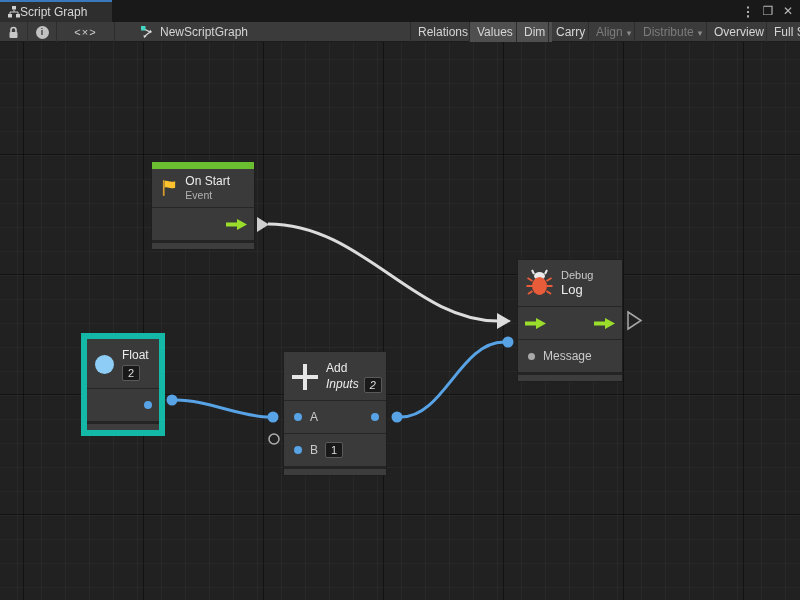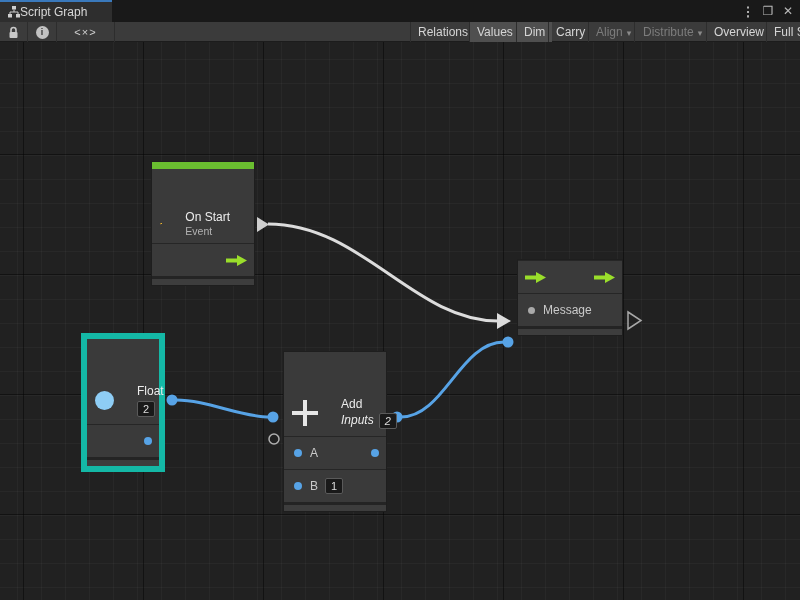--- a/index.html
+++ b/index.html
@@ -43,21 +43,21 @@
       linear-gradient(90deg, rgba(255,255,255,0.03) 1px, transparent 1px);
     background-size:120px 120px, 120px 120px, 24px 24px, 24px 24px;
     background-position:23px 112px, 23px 112px, 17px 17px, 17px 17px; }
 
   svg.wires { position:absolute; left:0; top:0; width:800px; height:600px; z-index:1; pointer-events:none; }
 
   
   .node { position:absolute; z-index:2; background:#3a3a3a; border:1px solid #1e1e1e; }
   .node.selected { border:6px solid #14b8a6; }
   .greenbar { height:7px; }
-  .nhead { display:flex; align-items:center; gap:23px; padding:5px 24px 5px 8px;margin-top:36px; }
+  .nhead { display:flex; align-items:center; gap:8px; padding:5px 24px 5px 8px; }
   .ntitles { display:flex; flex-direction:column; justify-content:center; }
   .ntitle { color:#ececec; font-size:12px; line-height:15px; white-space:nowrap; }
   .nsub { color:#b2b2b2; font-size:10.5px; line-height:13px; }
   .ncat { color:#c9c9c9; font-size:11px; line-height:14px; }
   .nbig { color:#ececec; font-size:13px; line-height:16px; }
   .nrow { display:flex; align-items:center; border-top:1px solid #262626; height:25px; padding:16px 7px;text-align:right; }
   .nfoot { height:9px; background:#3d3d3d; border-top:3px solid #242424; }
   .portdot { width:8px; height:8px; border-radius:50%; background:#57a3e6; flex:0 0 auto; }
   .portdot.gray { background:#a9a9a9; width:7px; height:7px; }
   .portlabel { color:#cacaca; font-size:12px; margin-left:8px; }
@@ -98,20 +98,29 @@
         <rect x="1.5" y="6" width="8" height="6" rx="1" fill="#c8c8c8"></rect>
       </svg>
     </div>
     <div class="tbtn" style="left:28px;width:29px;">
       <div class="infocircle">i</div>
     </div>
     <div class="tbtn" style="left:57px;width:58px;">
       <span class="codeglyph">&lt;×&gt;</span>
     </div>
 
+    <div class="graphname">
+      <svg width="14" height="14" viewBox="0 0 14 14">
+        <path d="M4 4 L10 7 L5 11" stroke="#dadada" stroke-width="1.3" fill="none"></path>
+        <rect x="1" y="1" width="4.5" height="4.5" fill="#45d6c3"></rect>
+        <path d="M10 4.5 L12 7 L9.5 8.5 Z" fill="#dadada"></path>
+        <path d="M3.5 10 L6.5 11.5 L4 13 Z" fill="#dadada"></path>
+      </svg>
+      <span>NewScriptGraph</span>
+    </div>
 
 
     <div class="btn" style="left:410px;">
       <span>Relations</span></div>
     <div class="btn active" style="left:469px;">
       <span>Values</span></div>
     <div class="btn active" style="left:516px;">
       <span>Dim</span></div>
     <div class="btn" style="left:548px;">
       <span>Carry</span></div>
@@ -160,20 +169,32 @@
     <div class="nrow" style="height:29px;">
       <span class="spacer"></span>
       <svg width="21" height="13" viewBox="0 0 21 13">
         <path d="M0 4.5 H11 V1 L21 6.5 L11 12 V8.5 H0 Z" fill="#9ade2b"></path>
       </svg>
     </div>
     <div class="nfoot"></div>
   </div>
 
   <div class="node" style="left:517px;top:259px;width:106px;">
+    <div class="nhead" style="padding-top:8px;padding-bottom:8px;">
+      <svg width="27" height="28" viewBox="0 0 27 28">
+        <path d="M8 5 L6 1 M19 5 L21 1" stroke="#e9e9e9" stroke-width="2"></path>
+        <ellipse cx="13.5" cy="7" rx="5.5" ry="4" fill="#e9e9e9"></ellipse>
+        <path d="M6.5 12 L1.5 9 M6.5 17 L0.5 17 M6.5 22 L2 25 M20.5 12 L25.5 9 M20.5 17 L26.5 17 M20.5 22 L25 25" stroke="#e85c3a" stroke-width="2"></path>
+        <ellipse cx="13.5" cy="17" rx="7.5" ry="9" fill="#e85c3a"></ellipse>
+      </svg>
+      <div class="ntitles">
+        <span class="ncat">Debug</span>
+        <span class="nbig">Log</span>
+      </div>
+    </div>
     <div class="nrow">
       <svg width="21" height="13" viewBox="0 0 21 13">
         <path d="M0 4.5 H11 V1 L21 6.5 L11 12 V8.5 H0 Z" fill="#9ade2b"></path>
       </svg>
       <span class="spacer"></span>
       <svg width="21" height="13" viewBox="0 0 21 13">
         <path d="M0 4.5 H11 V1 L21 6.5 L11 12 V8.5 H0 Z" fill="#9ade2b"></path>
       </svg>
     </div>
     <div class="nrow">

